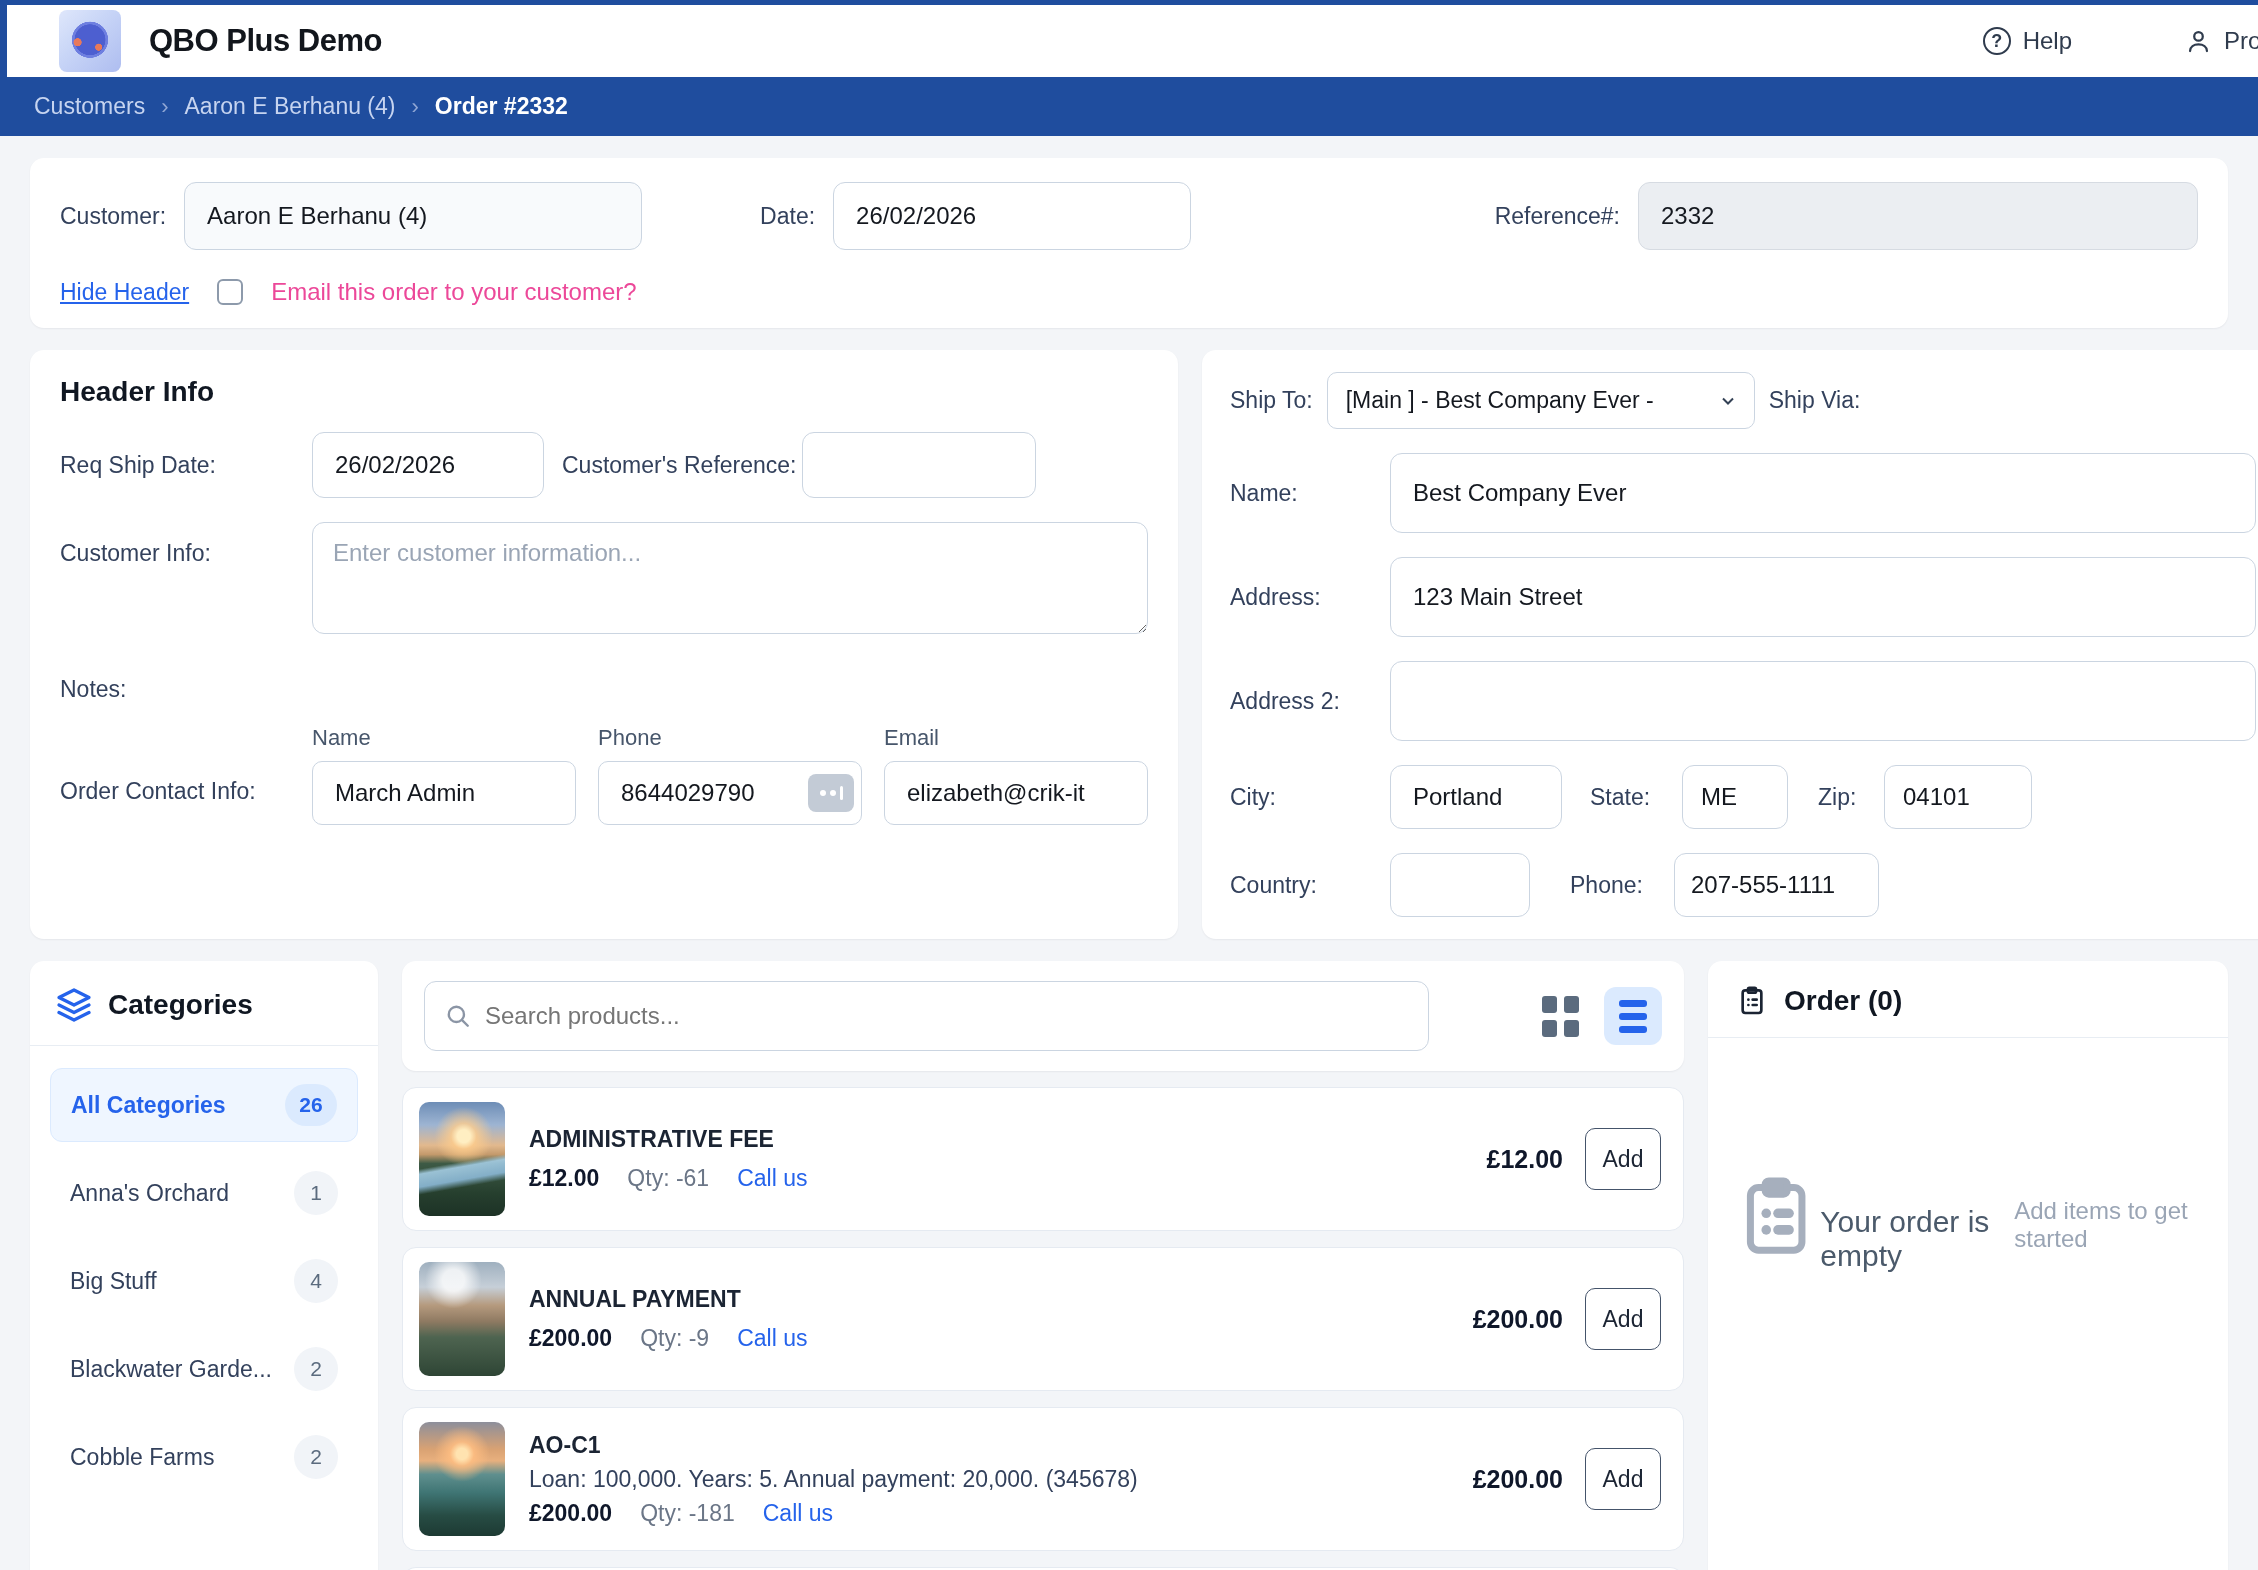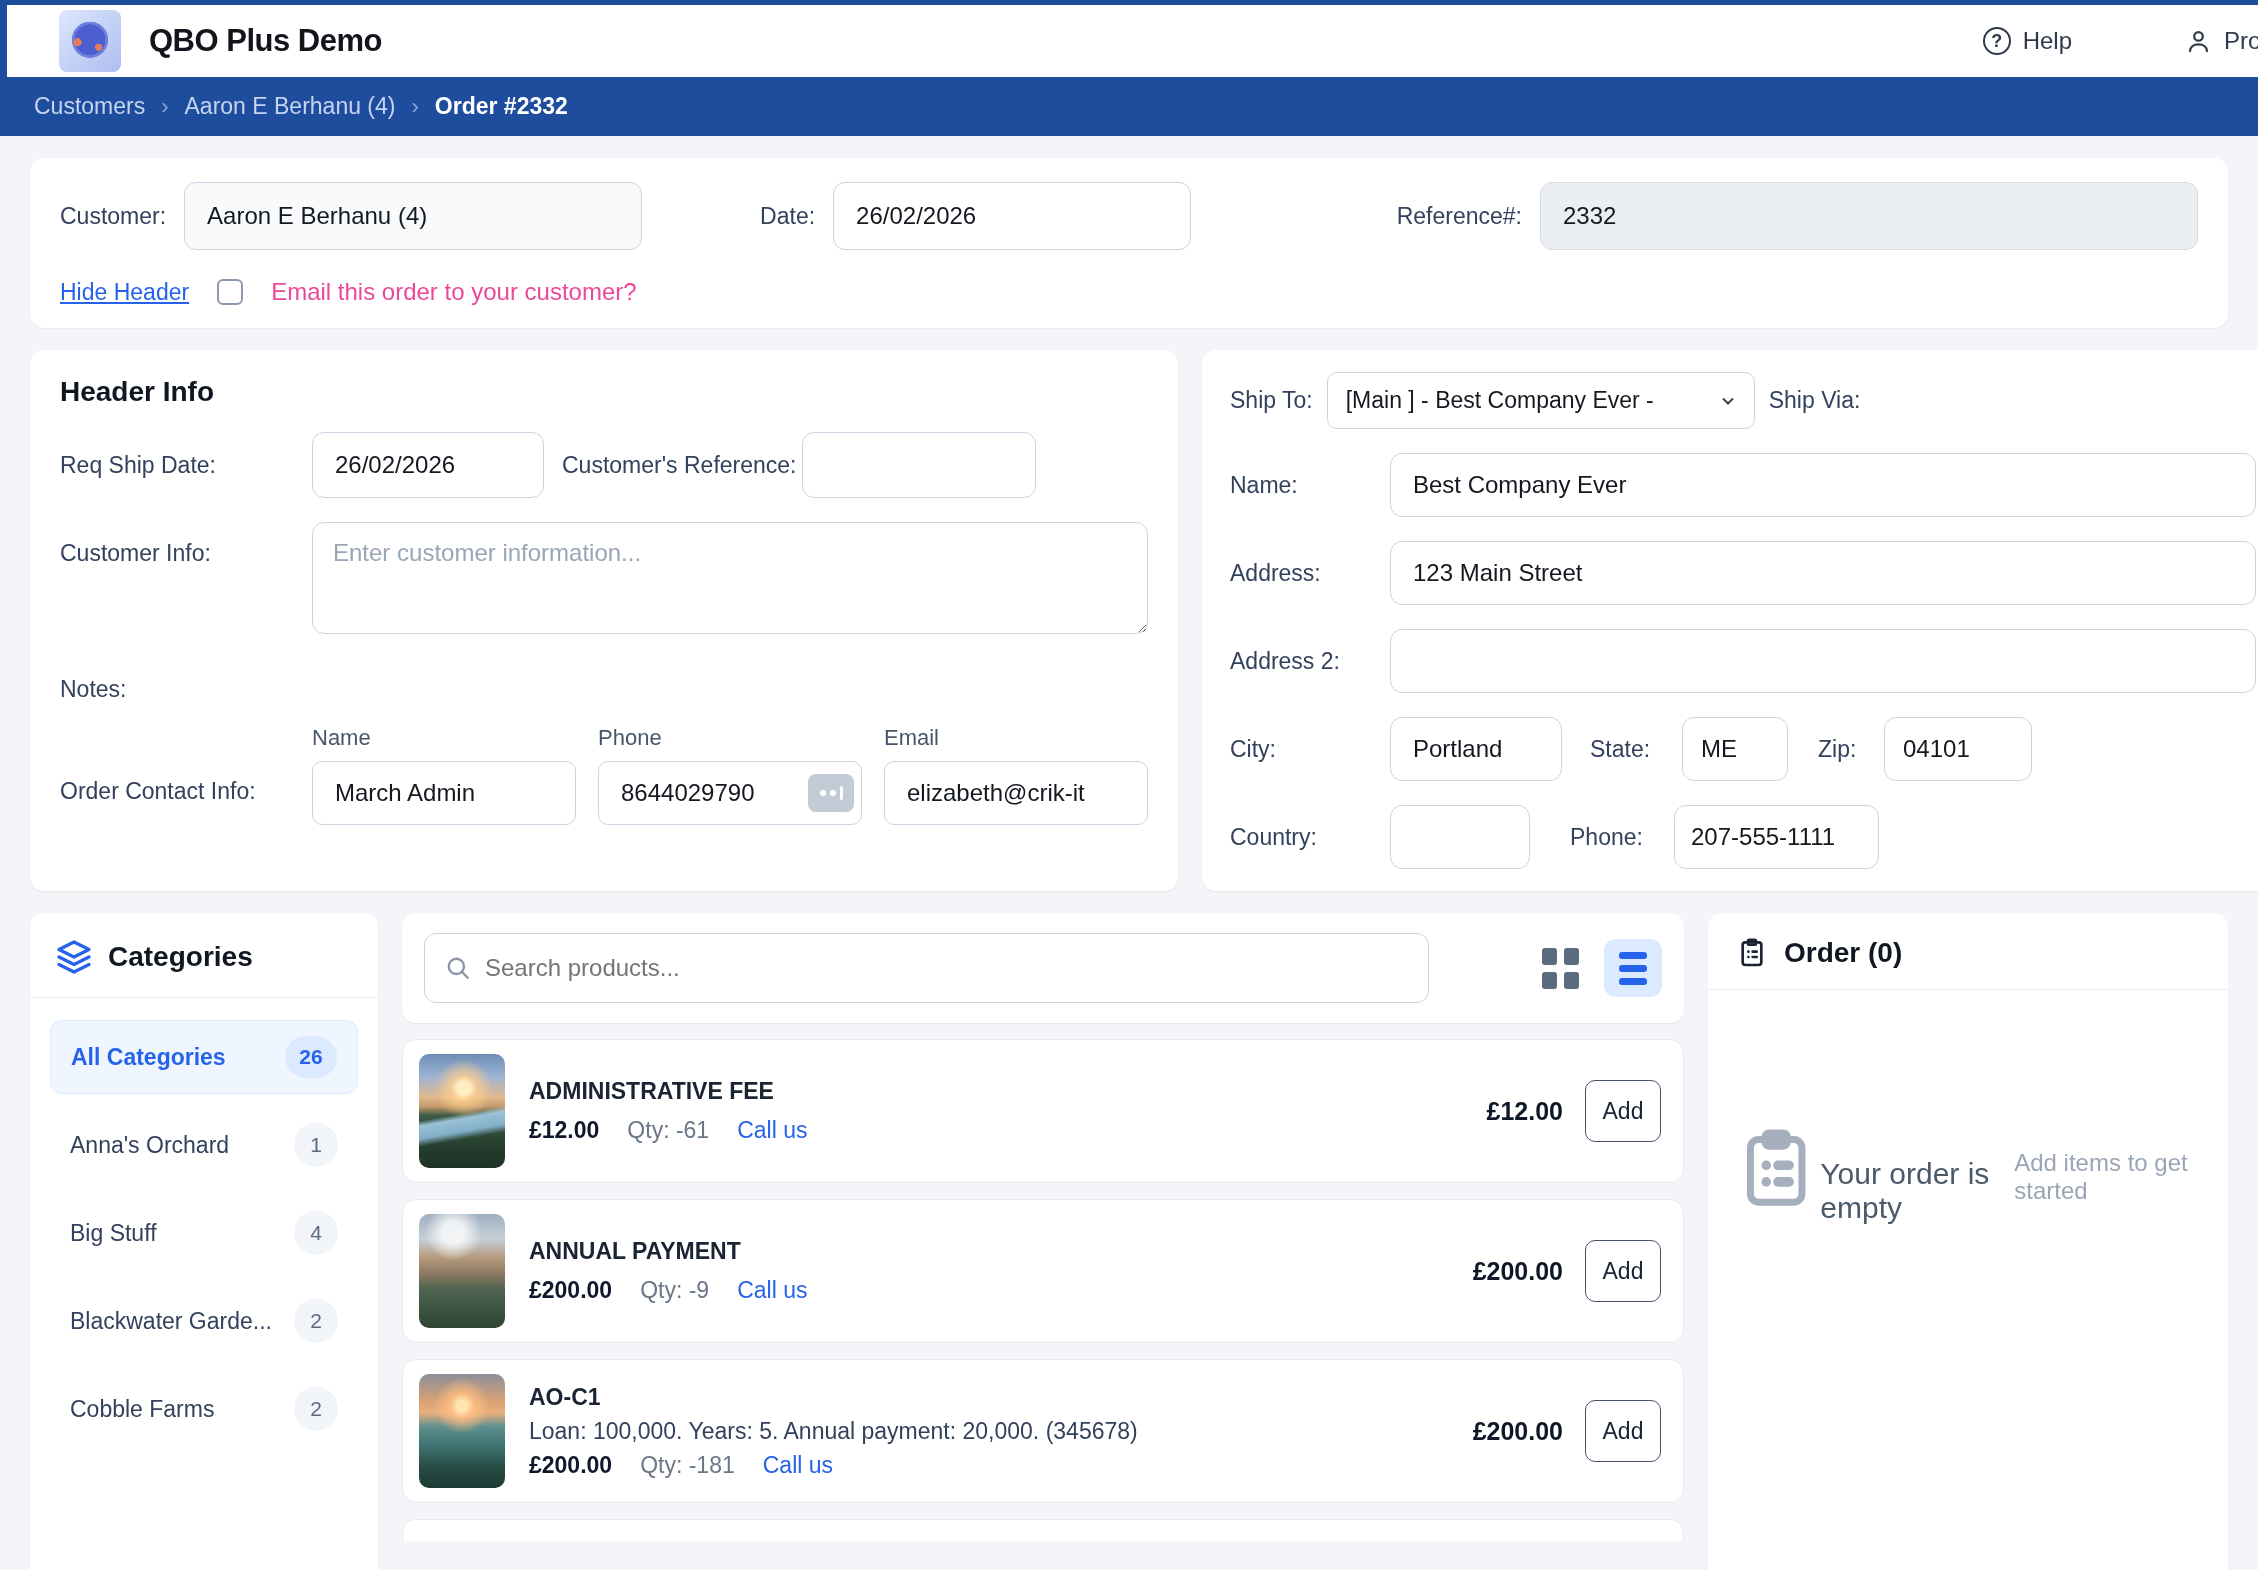--- a/index.html
+++ b/index.html
@@ -49,21 +49,21 @@
     border:1px solid #cbd5e1; border-radius:12px; font-size:24px; color:#14181f;
     padding:0 22px; background:#fff; font-family:"Liberation Sans",sans-serif;
     outline:none; white-space:nowrap; overflow:hidden;
   }
   
   .ohc { padding:24px 30px 22px 30px; }
   .ohc-row1 { display:flex; align-items:center; }
   .fgroup { display:flex; align-items:center; gap:18px; }
   .cust-input { width:458px; height:68px; background:#f8fafc; }
   .date-input { width:358px; height:68px; }
-  .ref-input  { width:658px; height:68px; background:#ebeef2; border-color:#d6dbe2; }
+  .ref-input  { width:560px; height:68px; background:#ebeef2; border-color:#d6dbe2; }
   .g-date { margin-left:118px; }
   .g-ref  { margin-left:auto; }
   .ohc-row2 { margin-top:28px; display:flex; align-items:center; gap:28px; }
   .hide-header { font-size:23px; color:#2563eb; text-decoration:underline; cursor:pointer; }
   .chk { width:26px; height:26px; border:2px solid #8d9aab; border-radius:6px; background:#fff; cursor:pointer; flex:0 0 auto; }
   .chk-label { font-size:24px; color:#ec4899; }
   
   .mid { display:flex; gap:24px; align-items:stretch; }
   .hi-card { flex:1 1 auto; padding:26px 30px; }
   .hi-title { font-size:28px; font-weight:700; color:#101722; }
@@ -99,21 +99,21 @@
   .sel {
     height:57px; border:1px solid #cbd5e1; border-radius:10px; display:flex;
     align-items:center; justify-content:space-between; padding:0 16px 0 18px;
     font-size:23px; color:#14181f; cursor:pointer; background:#fff; white-space:nowrap; overflow:hidden;
   }
   .sel-shipto { width:428px; }
   .sel-shipvia { width:268px; }
   .chev { width:20px; height:20px; stroke:#334155; fill:none; stroke-width:2.4; flex:0 0 auto; margin-left:10px; }
   .sh-row { display:flex; align-items:center; margin-top:24px; }
   .sh-lbl { width:160px; flex:0 0 auto; }
-  .sh-full { flex:1; height:64px; }
+  .sh-full { flex:1; height:80px; }
   .city-in { width:172px; height:64px; }
   .state-lbl { margin-left:28px; width:92px; }
   .state-in { width:106px; height:64px; padding:0 18px; }
   .zip-lbl { margin-left:30px; width:66px; }
   .zip-in { width:148px; height:64px; padding:0 18px; }
   .country-in { width:140px; height:64px; }
   .phone-lbl { margin-left:40px; width:104px; }
   .shphone-in { width:205px; height:64px; padding:0 16px; }
   
   .bottom { display:flex; gap:24px; align-items:flex-start; }

